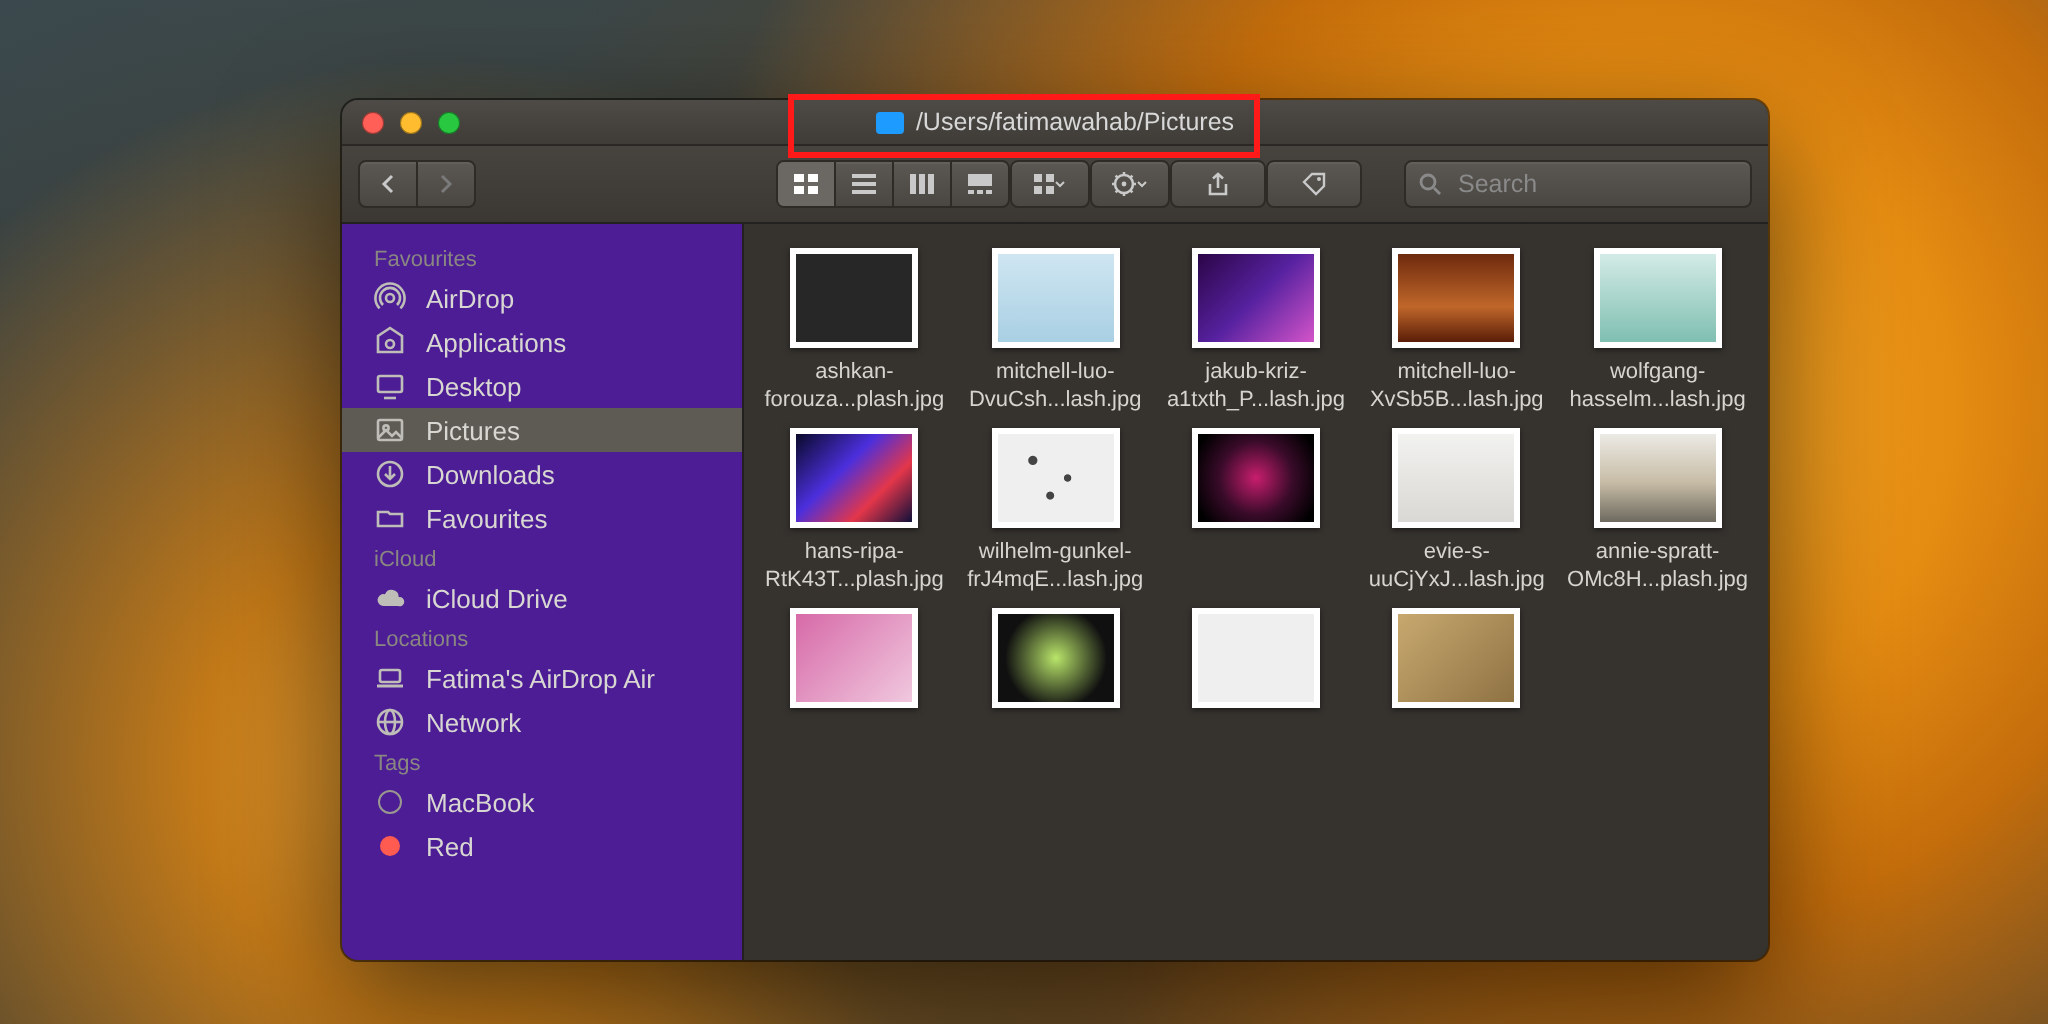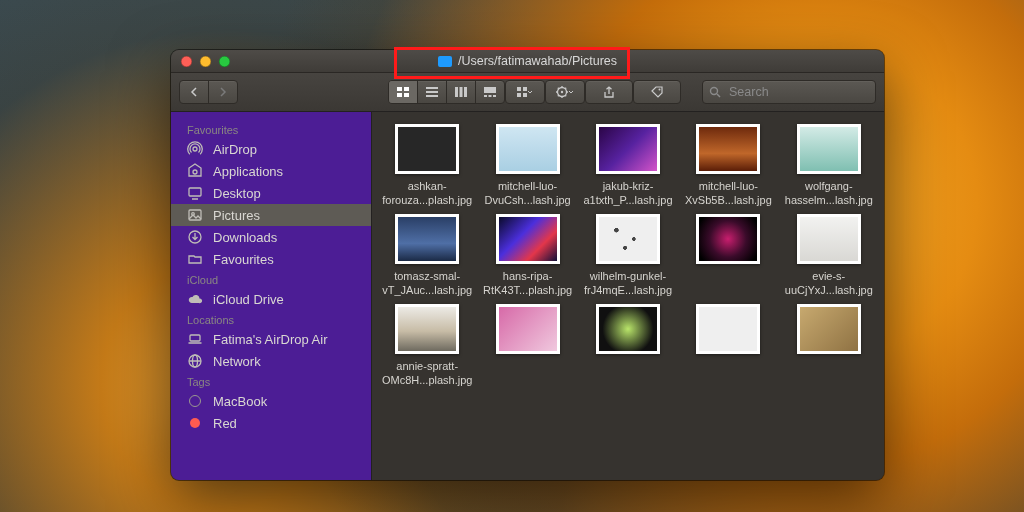--- a/index.html
+++ b/index.html
@@ -418,24 +418,20 @@
           </div>
           <div class="file">
             <div class="thumb" style="background: linear-gradient(rgb(110, 42, 13) 0%, rgb(192, 103, 42) 60%, rgb(90, 29, 7) 100%);"></div>
             <div class="fname">mitchell-luo-XvSb5B...lash.jpg</div>
           </div>
           <div class="file">
             <div class="thumb" style="background: linear-gradient(rgb(211, 235, 230) 0%, rgb(127, 191, 177) 100%);"></div>
             <div class="fname">wolfgang-hasselm...lash.jpg</div>
           </div>
           <div class="file">
-            <div class="thumb" style="background: linear-gradient(rgb(42, 63, 102) 0%, rgb(79, 111, 166) 60%, rgb(27, 42, 70) 100%);"></div>
-            <div class="fname">tomasz-smal-vT_JAuc...lash.jpg</div>
-          </div>
-          <div class="file">
             <div class="thumb" style="background: linear-gradient(135deg, rgb(10, 10, 42) 0%, rgb(75, 47, 220) 40%, rgb(227, 54, 74) 70%, rgb(16, 16, 58) 100%);"></div>
             <div class="fname">hans-ripa-RtK43T...plash.jpg</div>
           </div>
           <div class="file">
             <div class="thumb" style="background: radial-gradient(circle at 30% 30%, rgb(68, 68, 68) 0px, rgb(68, 68, 68) 4%, transparent 5%), radial-gradient(circle at 60% 50%, rgb(68, 68, 68) 0px, rgb(68, 68, 68) 4%, transparent 5%), radial-gradient(circle at 45% 70%, rgb(68, 68, 68) 0px, rgb(68, 68, 68) 4%, transparent 5%), linear-gradient(rgb(239, 239, 239), rgb(239, 239, 239));"></div>
             <div class="fname">wilhelm-gunkel-frJ4mqE...lash.jpg</div>
           </div>
           <div class="file">
             <div class="thumb" style="background: radial-gradient(circle, rgb(200, 30, 110) 0%, rgb(58, 11, 42) 50%, rgb(0, 0, 0) 90%);"></div>
           </div>

